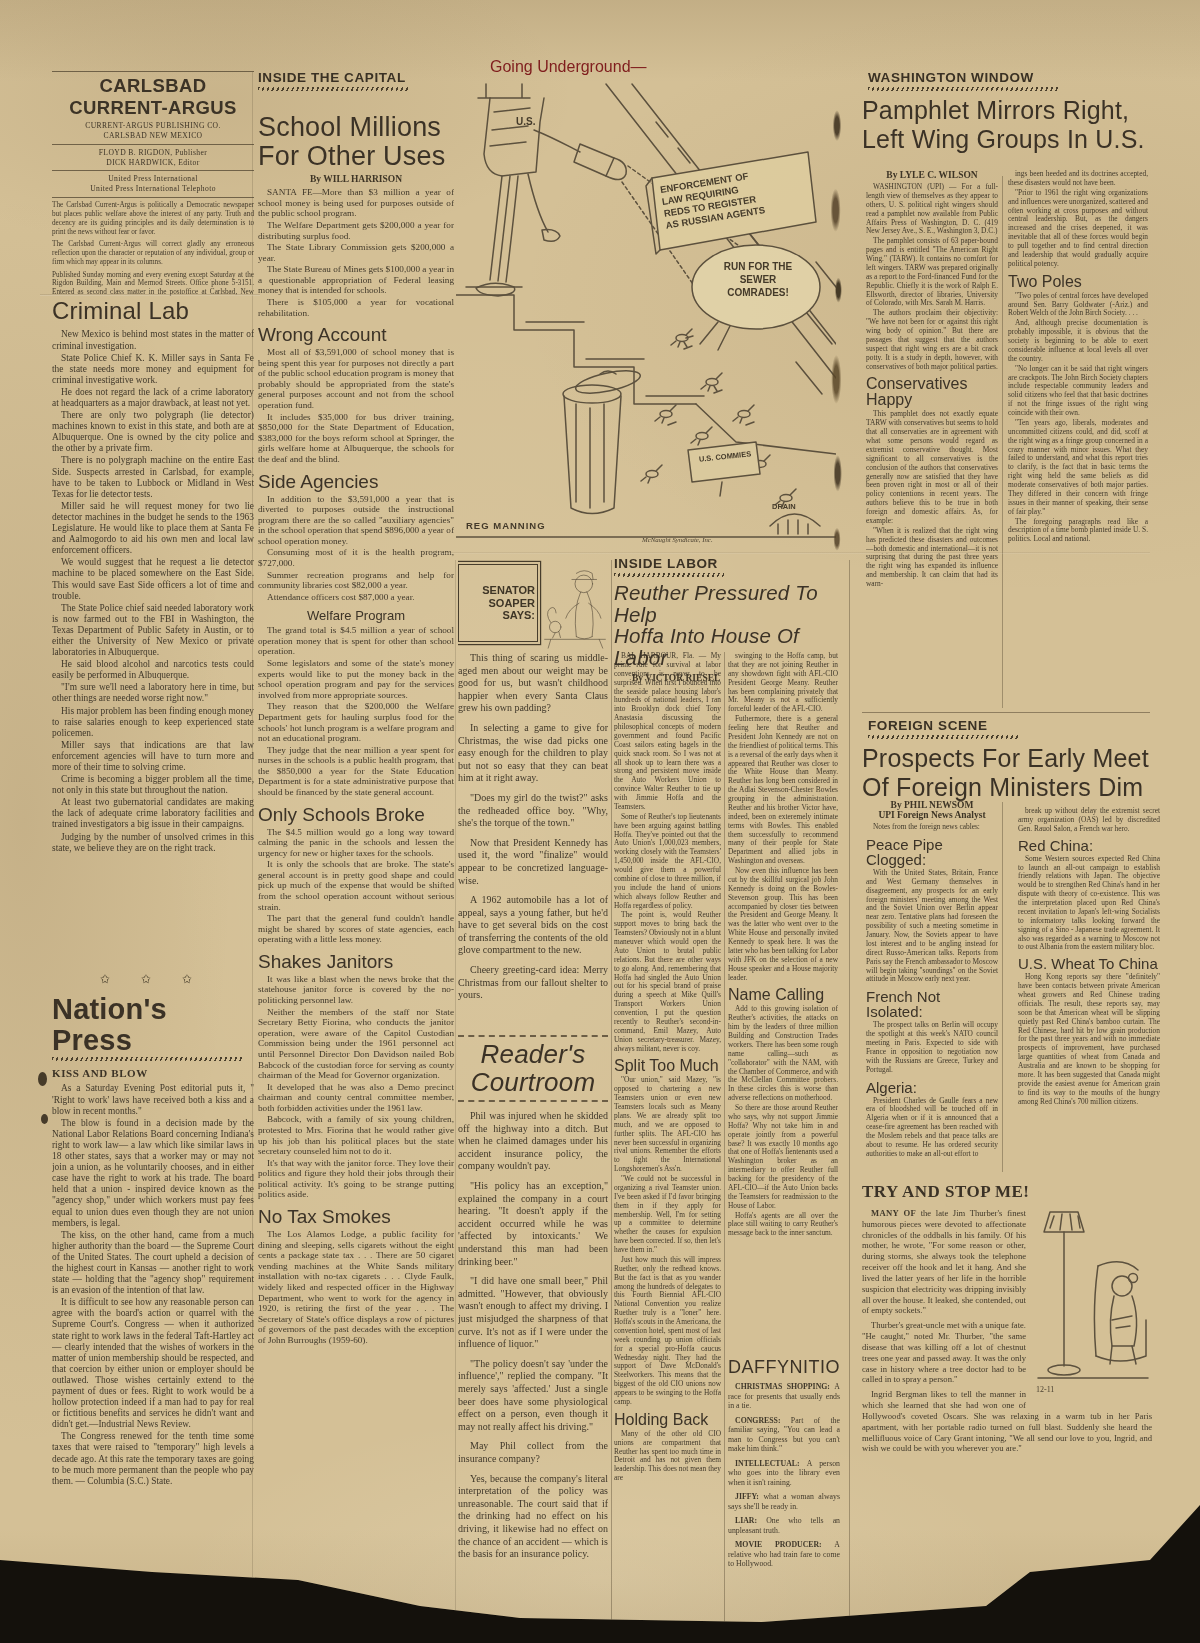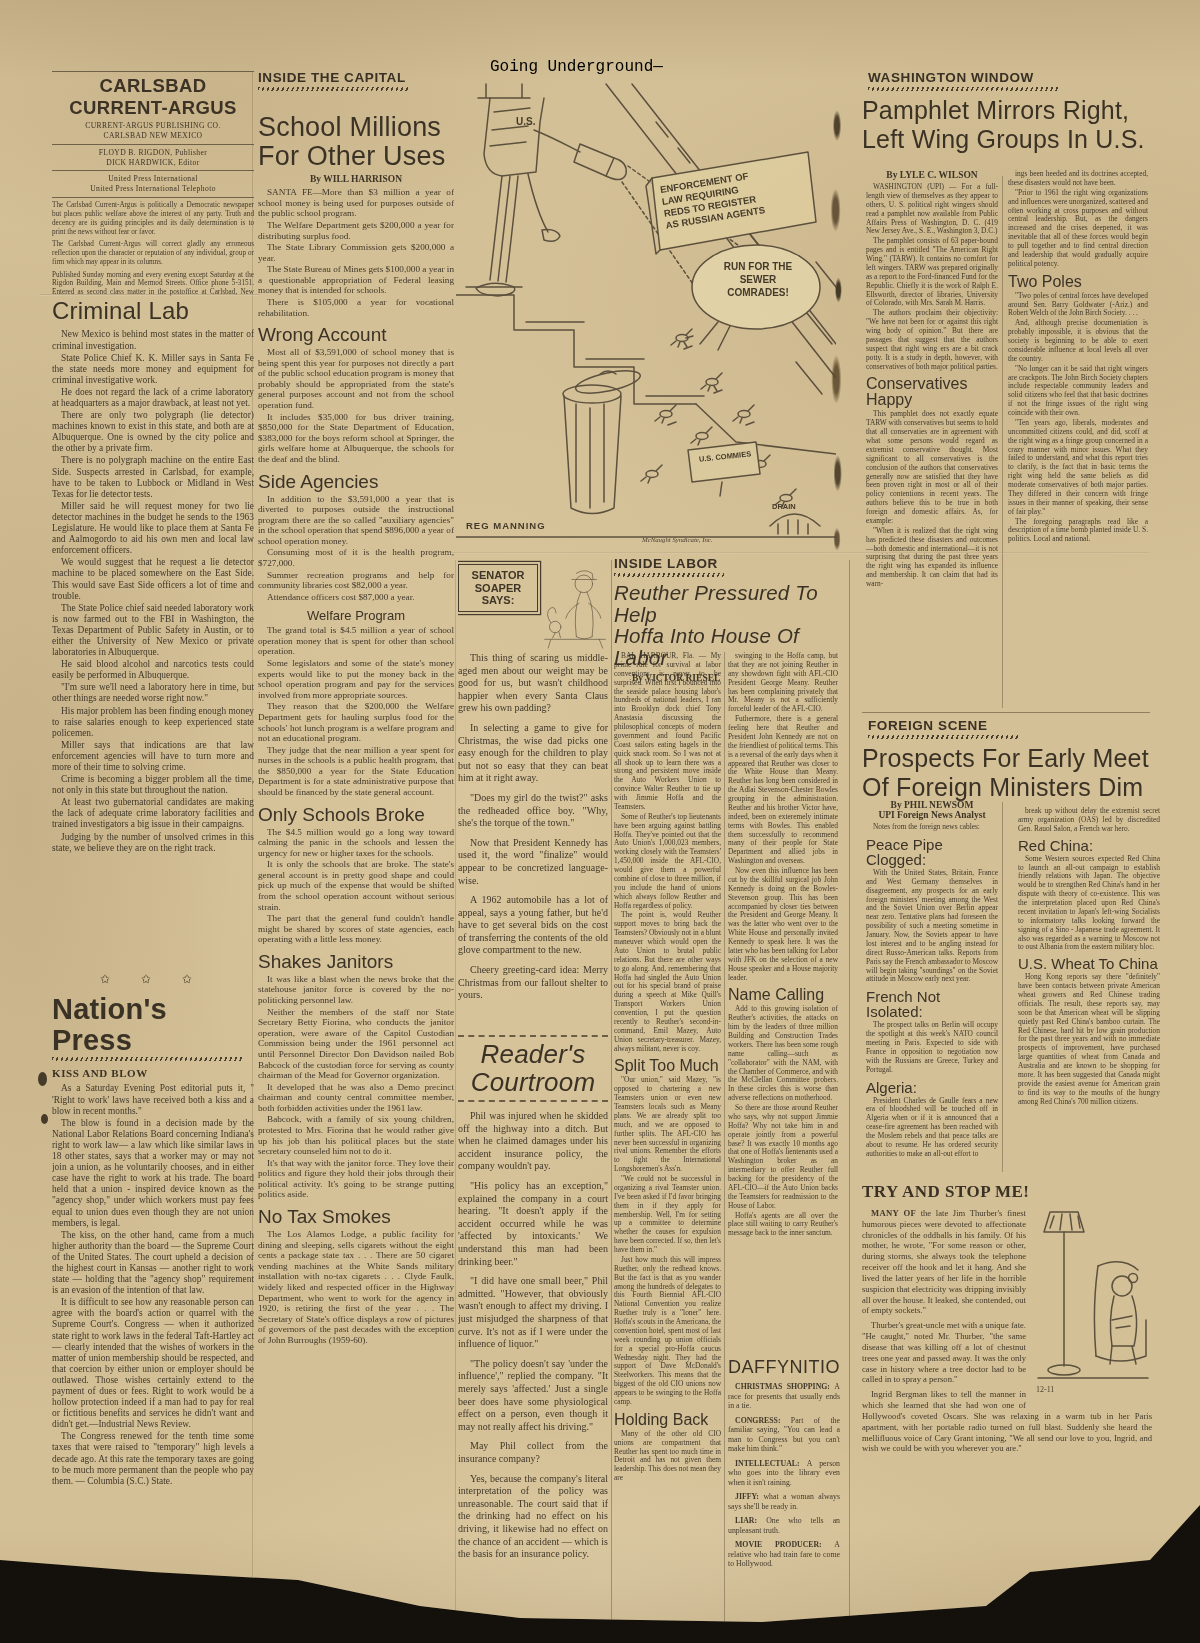--- a/index.html
+++ b/index.html
@@ -163,21 +163,21 @@
           <p class="para">Babcock, with a family of six young children, protested to Mrs. Fiorina that he would rather give up his job than his political places but the state secretary counseled him not to do it.</p>
           <p class="para">It's that way with the janitor force. They love their politics and figure they hold their jobs through their political activity. It's going to be strange putting politics aside.</p>
         </div>
       <h3 class="sub" style="font-size:19px;">No Tax Smokes</h3>
       <div>
           <p class="para">The Los Alamos Lodge, a public facility for dining and sleeping, sells cigarets without the eight cents a package state tax . . . There are 50 cigaret vending machines at the White Sands military installation with no-tax cigarets . . . Clyde Faulk, widely liked and respected officer in the Highway Department, who went to work for the agency in 1920, is retiring the first of the year . . . The Secretary of State's office displays a row of pictures of governors of the past decades with the exception of John Burroughs (1959-60).</p>
         </div>
     </section>
 
     <section class="abs" style="left:456px;top:56px;width:382px;height:498px;">
-      <div style="position:absolute;left:34px;top:2px;font-family:Liberation Mono, monospace;font-size:16px;color:#000000;">Going Underground—</div>
+      <div style="position:absolute;left:34px;top:2px;font-family:Liberation Sans, sans-serif;font-size:16px;color:#7f1d1d;">Going Underground—</div>
       <svg class="draw" style="position:absolute;left:0;top:26px;" width="380" height="460" viewBox="0 0 380 460">
 
         <path d="M0 213 H58 V248 H118 V285 H178 V322 H240"></path>
         <path d="M10 205 H66 M70 240 H128 M130 277 H188 M190 314 H248"></path>
 
         <path d="M150 2 L380 296"></path>
         <path d="M176 2 L380 262"></path>
         <path d="M200 40 L212 55 M222 66 L234 81 M246 95 L258 110 M270 124 L282 139 M294 152 L306 167"></path>
 
         <path d="M360 180 L380 205 M350 230 L376 262 M340 280 L366 312"></path>
@@ -254,21 +254,21 @@
         </div>
       <div class="cartoon-label" style="left:252px;top:204px;width:100px;font-size:10px;text-align:center;line-height:1.3;">RUN FOR THE SEWER COMRADES!</div>
       <div class="cartoon-label" style="left:236px;top:396px;width:66px;font-size:7.5px;text-align:center;transform:rotate(-6deg);">U.S. COMMIES</div>
       <div class="cartoon-label" style="left:316px;top:446px;font-size:7.5px;">DRAIN</div>
       <div class="cartoon-label" style="left:10px;top:464px;font-size:9.5px;letter-spacing:1px;">REG MANNING</div>
       <div style="position:absolute;left:186px;top:480px;font-size:6.8px;font-style:italic;color:#4a4030;">McNaught Syndicate, Inc.</div>
     </section>
 
     <section class="abs flow mid" style="left:458px;top:560px;width:150px;height:468px;overflow:hidden;">
       <div style="position:relative;height:92px;">
-        <div style="position:absolute;left:0;top:4px;width:74px;border:1.6px solid #473d2c;box-shadow:0 0 0 2px #d4c096,0 0 0 3.2px #473d2c;padding:4px 2px;text-align:center;font-family:'Liberation Sans',sans-serif;font-weight:700;font-size:11px;line-height:1.15;color:#3e3526;">
+        <div style="position:absolute;left:0;top:4px;width:74px;border:1.6px solid #473d2c;box-shadow:0 0 0 2px #d4c096,0 0 0 3.2px #473d2c;padding:19px 2px;text-align:right;font-family:'Liberation Sans',sans-serif;font-weight:700;font-size:11px;line-height:1.15;color:#3e3526;">
           <div>SENATOR</div>
           <div>SOAPER</div>
           <div>SAYS:</div>
         </div>
         <svg class="draw" style="position:absolute;left:84px;top:0;" width="66" height="90" viewBox="0 0 150 200">
           <path d="M6 178 H144 M20 178 L14 198 M130 178 L138 198"></path>
           <circle cx="95" cy="52" r="20"></circle>
           <path d="M68 42 H124 M78 28 Q96 16 114 28 L116 42"></path>
           <path d="M88 70 Q70 110 78 172 M102 70 Q122 112 114 172"></path>
           <path d="M78 172 Q96 182 114 172"></path>

